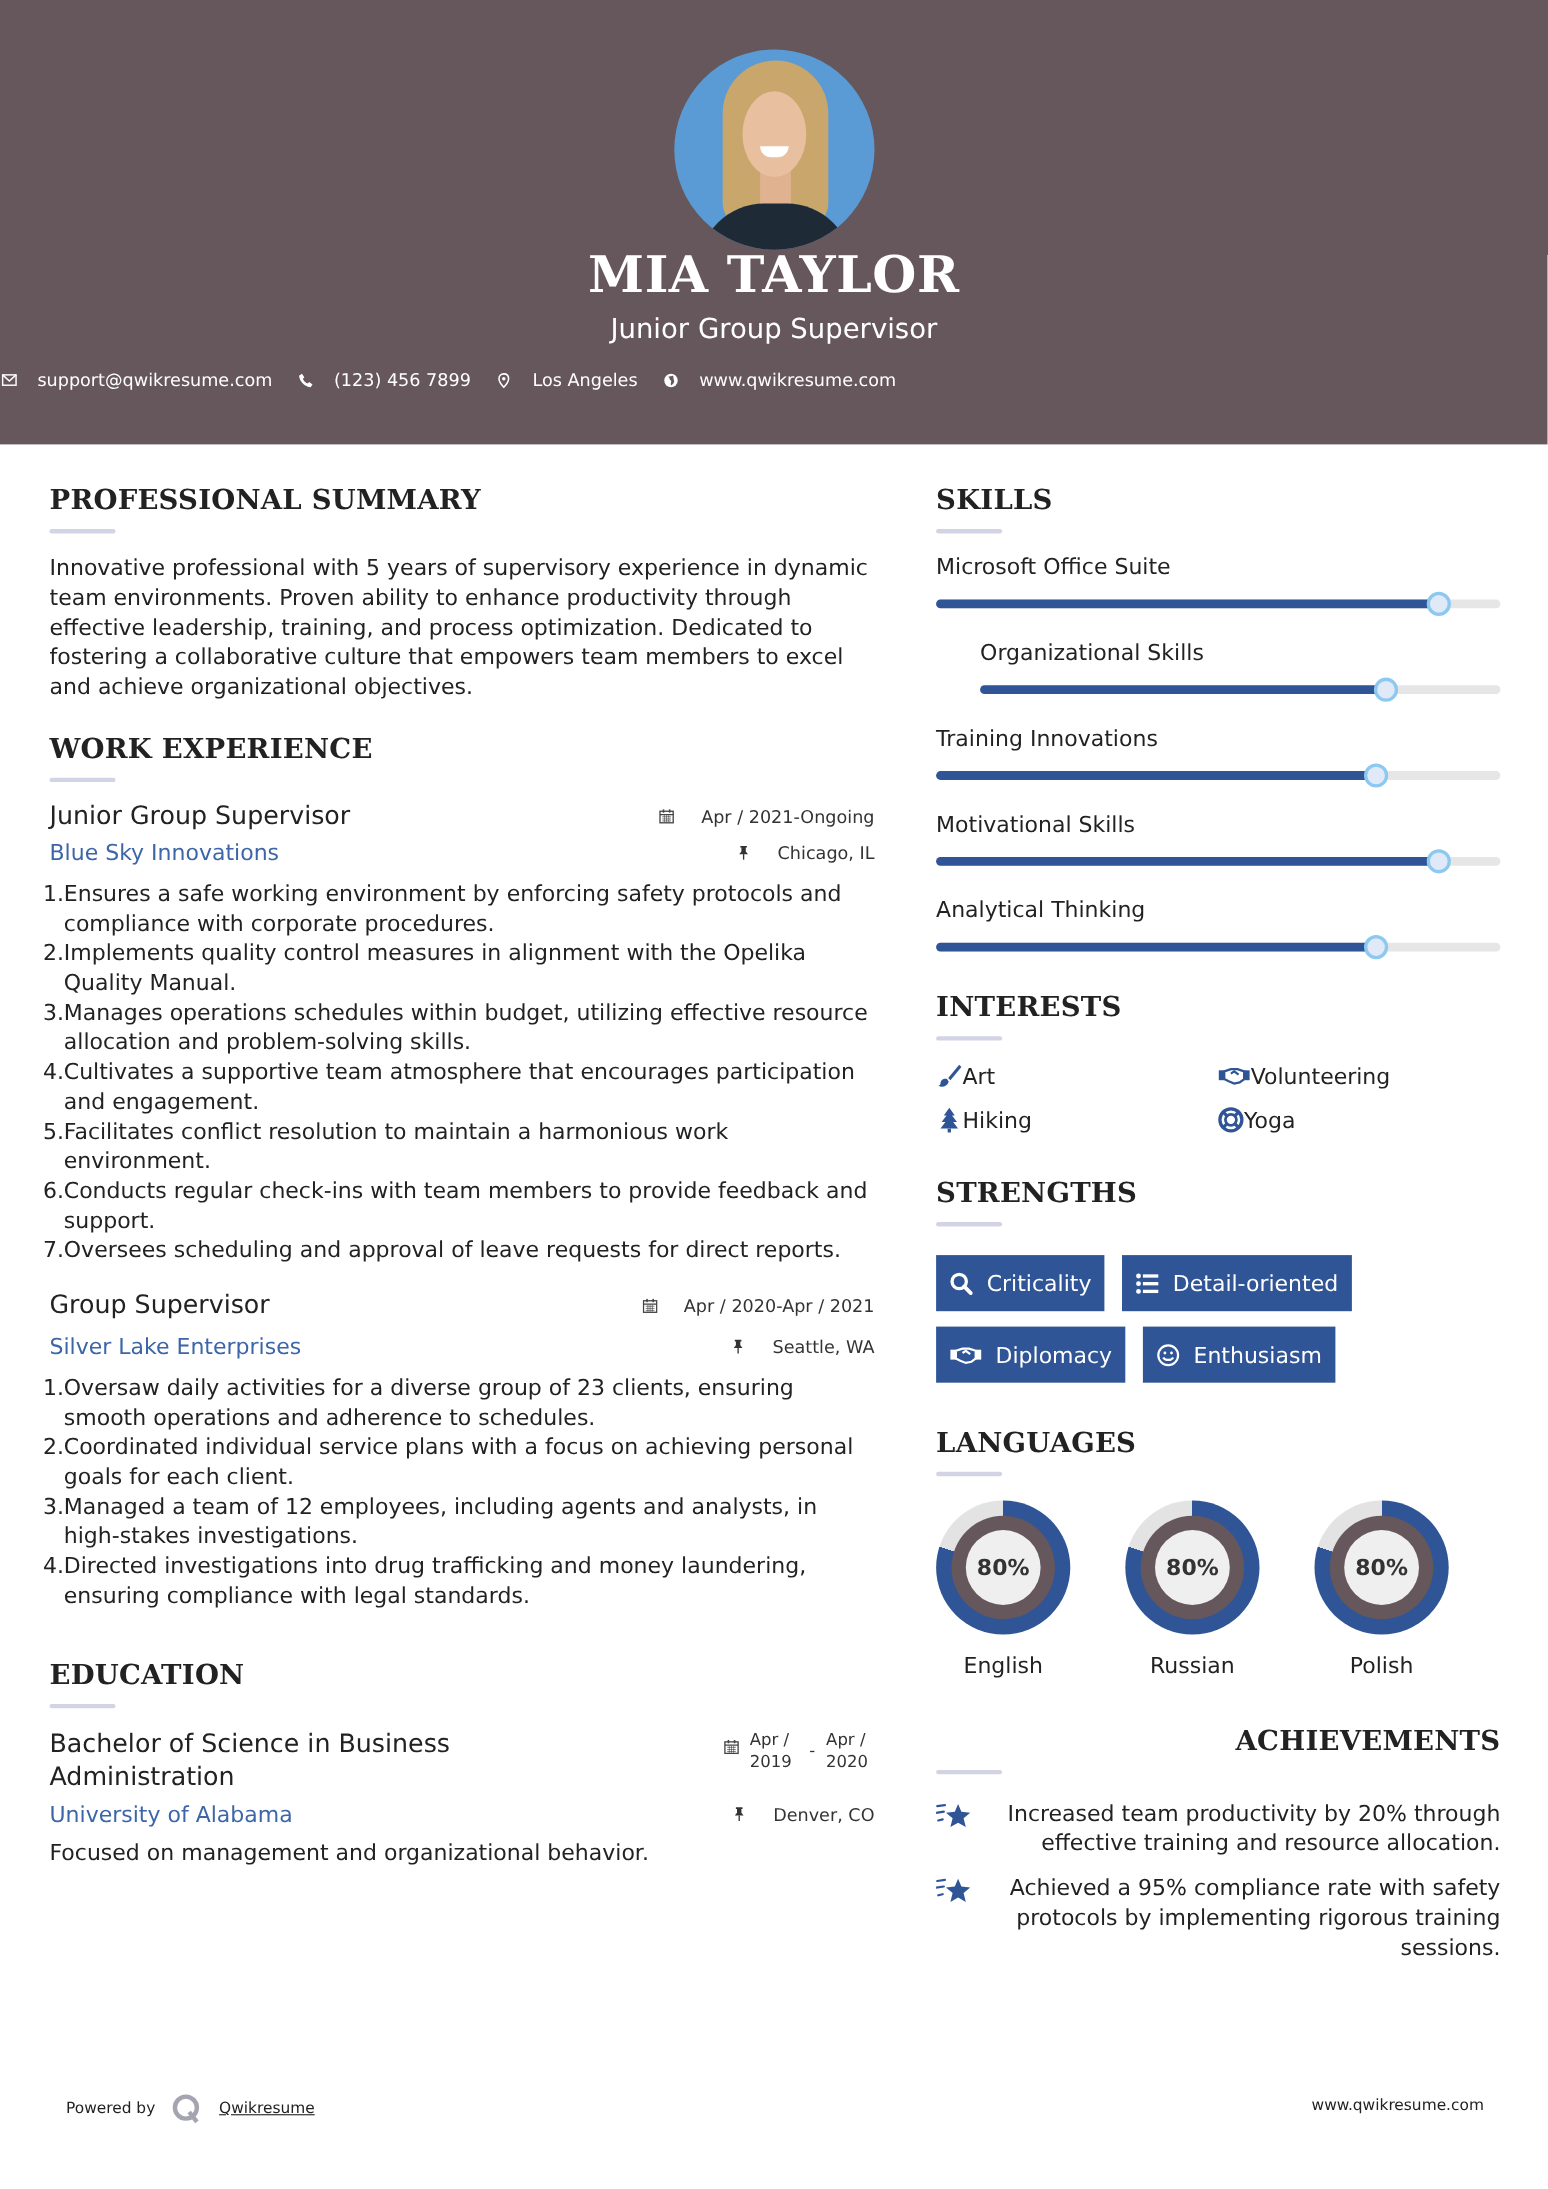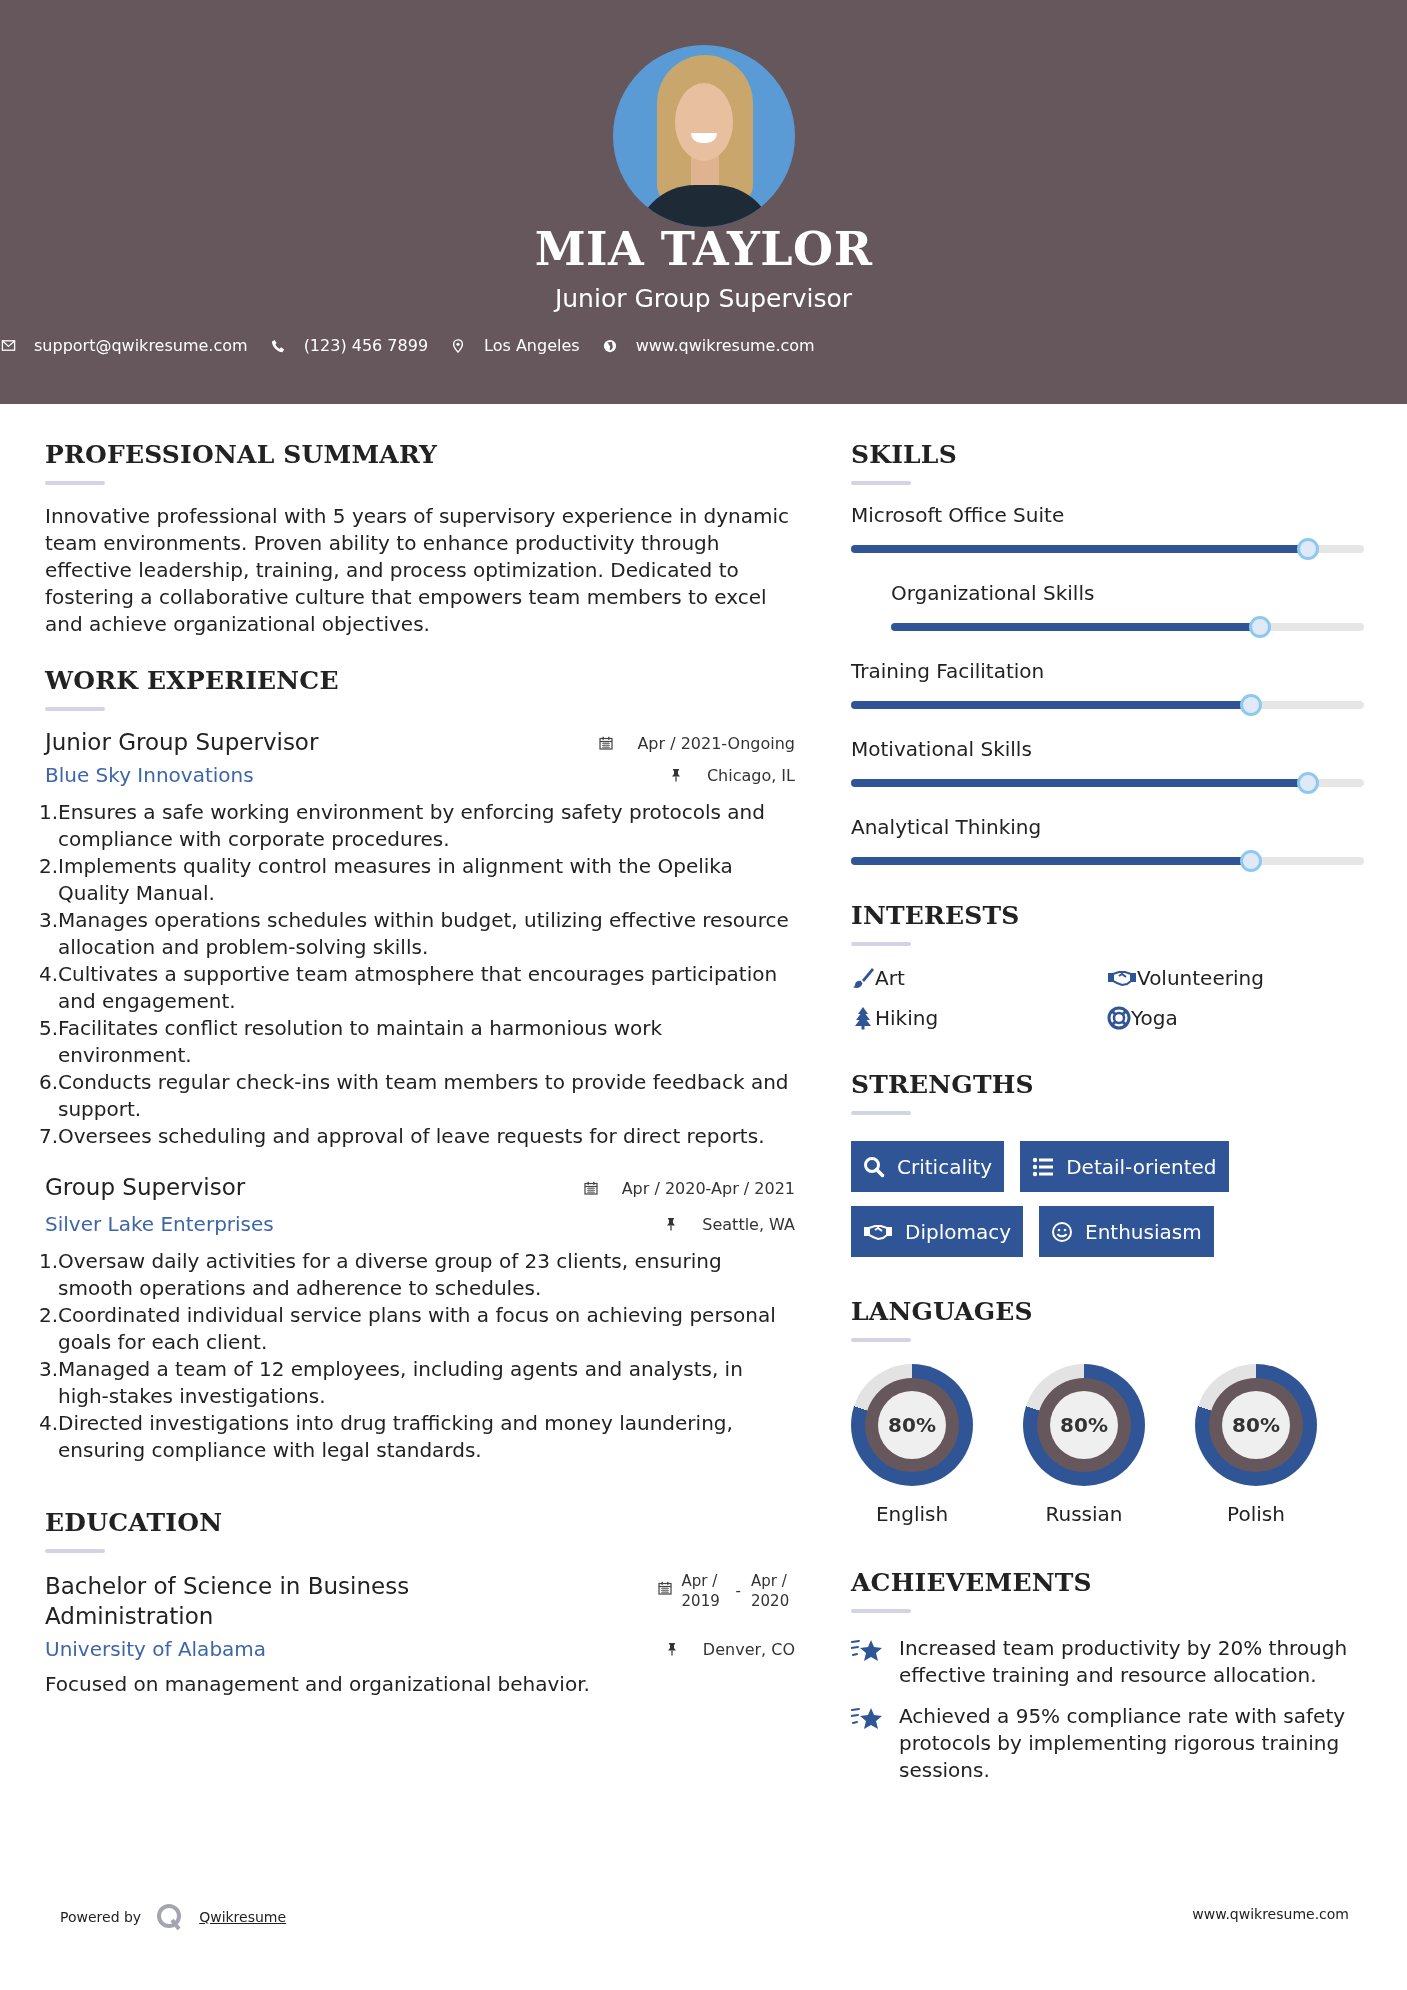--- a/index.html
+++ b/index.html
@@ -277,21 +277,21 @@
         </div>
     </div>
     <div class="skill" style="margin-top:28px;margin-left:40px;">
       <div class="skill-label">Organizational Skills</div>
       <div class="track">
           <div class="fill" style="width:78%"></div>
           <div class="thumb" style="left:78%"></div>
         </div>
     </div>
     <div class="skill" style="margin-top:28px;">
-      <div class="skill-label">Training Facilitation</div>
+      <div class="skill-label">Training Innovations</div>
       <div class="track">
           <div class="fill" style="width:78%"></div>
           <div class="thumb" style="left:78%"></div>
         </div>
     </div>
     <div class="skill" style="margin-top:28px;">
       <div class="skill-label">Motivational Skills</div>
       <div class="track">
           <div class="fill" style="width:89%"></div>
           <div class="thumb" style="left:89%"></div>
@@ -408,21 +408,21 @@
       <div class="lang">
         <div class="donut" style="background: conic-gradient(#2f5597 0 80%, #e3e3e3 80% 100%);">
           <div class="ring2"></div>
           <div class="center">80%</div>
         </div>
         <div class="lang-name">Polish</div>
       </div>
     </div>
   </section>
 
-  <section style="margin-top:42px;">
+  <section style="margin-top:42px;text-align:right;">
     <div class="sec-title">ACHIEVEMENTS</div>
     <div class="sec-rule"></div>
     <div class="ach" style="margin-top:22px;">
       <svg viewBox="0 0 34 28">
           <path d="M1 5 L8 4 M0 11 L7 10 M2 18 L6 17" stroke="#2f5597" stroke-width="2" stroke-linecap="round"></path>
           <path d="M20 3 L23 10 L31 11 L25 16 L27 24 L20 20 L13 24 L15 16 L9 11 L17 10 Z" fill="#2f5597"></path>
         </svg>
       <div class="txt">Increased team productivity by 20% through effective training and resource allocation.</div>
     </div>
     <div class="ach">

